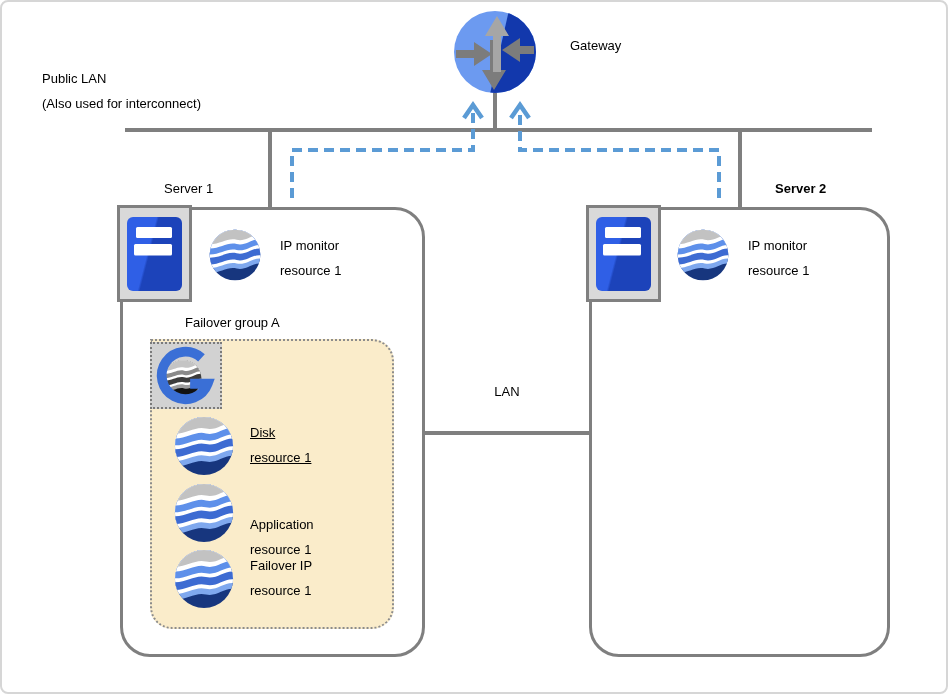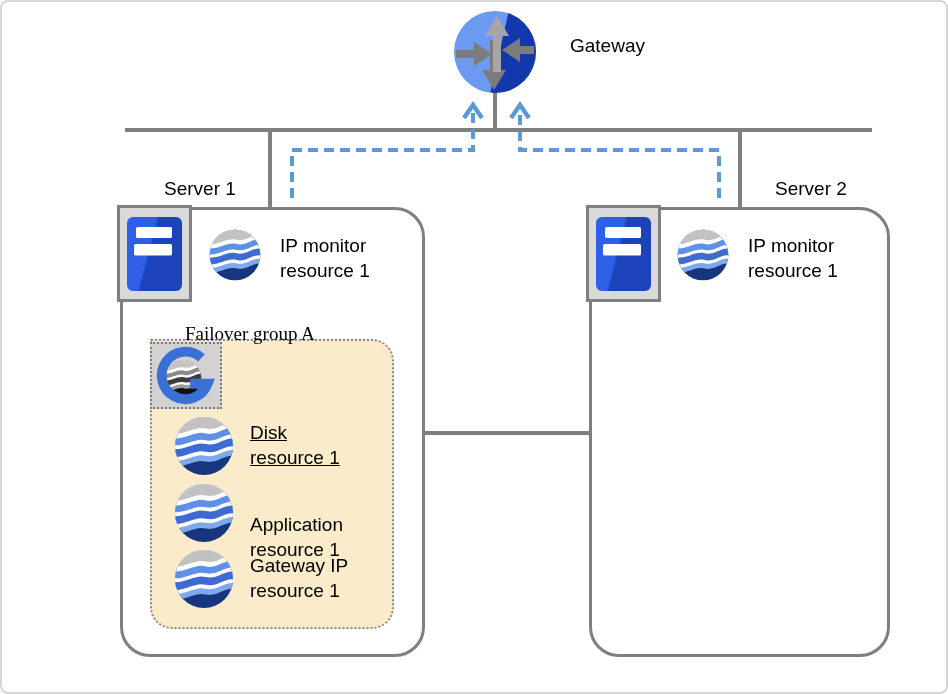--- a/index.html
+++ b/index.html
@@ -23,28 +23,28 @@
   .globe-ip1{left:206px;top:226px;width:54px;height:54px;}
   .globe-ip2{left:674px;top:226px;width:54px;height:54px;}
   .globe-disk{left:171px;top:413px;width:62px;height:62px;}
   .globe-app {left:171px;top:480px;width:62px;height:62px;}
   .globe-fip {left:171px;top:546px;width:62px;height:62px;}
   .group-icon-box{
     position:absolute;left:148px;top:340px;width:72px;height:67px;box-sizing:border-box;
     background:#d2d2d2;border:2px dotted #7a7a7a;z-index:3;
   }
   .group-icon-box svg{position:absolute;left:1px;top:0;width:66px;height:63px;}
-  .lbl{position:absolute;z-index:4;font-size:19px;line-height:25px;white-space:nowrap;}
+  .lbl{position:absolute;z-index:4;font-size:13px;line-height:25px;white-space:nowrap;}
   .lbl-public-lan{left:40px;top:64px;}
   .lbl-gateway{left:568px;top:31px;}
   .lbl-server1{left:162px;top:174px;}
-  .lbl-server2{left:773px;top:174px;}
+  .lbl-server2{left:773px;top:174px;font-weight:bold;}
   .lbl-ip1{left:278px;top:231px;}
   .lbl-ip2{left:746px;top:231px;}
-  .lbl-failover{left:183px;top:319px;font-family:Liberation Serif, serif;}
+  .lbl-failover{left:183px;top:308px;}
   .lbl-disk{left:248px;top:418px;text-decoration:underline;}
   .lbl-app{left:248px;top:510px;}
   .lbl-fip{left:248px;top:551px;}
   .lbl-interconnect{left:415px;top:377px;width:180px;text-align:center;}
   .hidden-defs{position:absolute;width:0;height:0;overflow:hidden;}
 </style>
 </head>
 <body>
 
 <div class="stage">
@@ -148,20 +148,24 @@
   <svg class="icon globe-disk">
       <use href="#sym-globe"></use>
     </svg>
   <svg class="icon globe-app">
       <use href="#sym-globe"></use>
     </svg>
   <svg class="icon globe-fip">
       <use href="#sym-globe"></use>
     </svg>
 
+  <div class="lbl lbl-public-lan">
+    <div>Public LAN</div>
+    <div>(Also used for interconnect)</div>
+  </div>
   <div class="lbl lbl-gateway">Gateway</div>
   <div class="lbl lbl-server1">Server 1</div>
   <div class="lbl lbl-server2">Server 2</div>
 
   <div class="lbl lbl-ip1">
     <div>IP monitor</div>
     <div>resource 1</div>
   </div>
   <div class="lbl lbl-ip2">
     <div>IP monitor</div>
@@ -172,20 +176,21 @@
 
   <div class="lbl lbl-disk">
     <div>Disk</div>
     <div>resource 1</div>
   </div>
   <div class="lbl lbl-app">
     <div>Application</div>
     <div>resource 1</div>
   </div>
   <div class="lbl lbl-fip">
-    <div>Gateway IP</div>
+    <div>Failover IP</div>
     <div>resource 1</div>
   </div>
 
   <div class="lbl lbl-interconnect">
+    <div>LAN</div>
   </div>
 
 </div>
 
 </body></html>

